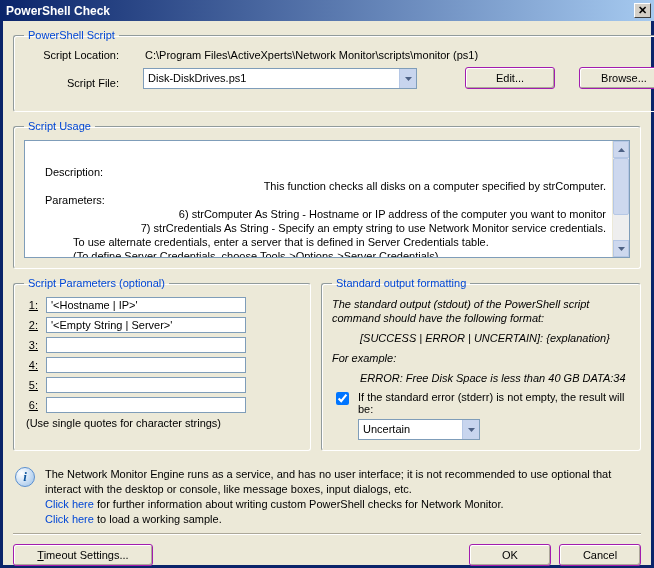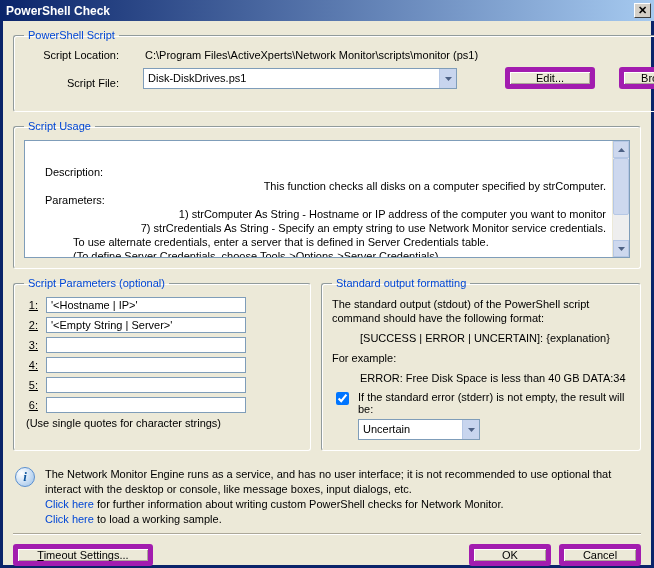--- a/index.html
+++ b/index.html
@@ -70,21 +70,21 @@
   .combo .dd {
     width:17px; background:#c8d5ee;
     display:flex;align-items:center;justify-content:center;
     border-left:1px solid #b5c7e5;
     cursor:pointer;
   }
   .combo .dd svg { display:block; }
   .btn {
     font:11px Tahoma,Arial;
     background:#ece9d8;
-    border:5px solid #a21caf;
+    border:1px solid #a21caf;
     border-radius:3px;
     height:22px;
     padding:0 14px;
     box-shadow: inset 1px 1px 0 #fff, inset -1px -1px 0 #aca899;
     cursor:pointer;
   }
   .usage-box {
     border:1px solid #7f9db9; background:#fff;
     height:118px; position:relative;
     display:flex;
@@ -108,21 +108,21 @@
     position:absolute; left:0; right:0; top:0; height:70%;
     background:#cdd8ee; border:1px solid #b5c7e5; border-radius:2px;
   }
   .two-col { display:flex; gap:10px; }
   .params { width:298px; }
   .stdout { flex:1; }
   .param-row { display:flex; align-items:center; gap:8px; margin-bottom:4px;}
   .param-row .plabel { width:14px; text-align:right; text-decoration:underline;}
   .param-row input { width:200px; }
   .note { margin:4px 0 0 2px; }
-  .stdout-line { margin-bottom:6px; line-height:14px;}
+  .stdout-line { margin-bottom:6px; line-height:14px;font-style:italic;}
   .stdout-indent { padding-left:28px; }
   .chk-row { display:flex; align-items:flex-start; gap:6px; margin-top:6px;}
   .chk-row input { margin-top:1px;}
   .info-box { display:flex; gap:10px; margin:8px 2px 4px 2px; line-height:15px;}
   .info-icon {
     width:20px;height:20px;flex:none;
     border-radius:50%;
     background:radial-gradient(circle at 30% 30%, #fff, #9ac0e8);
     border:1px solid #5a8fcf;
     position:relative;
@@ -148,42 +148,42 @@
 <div class="window-inner">
 
   <fieldset>
     <legend>PowerShell Script</legend>
     <div class="row">
       <div class="label-right">Script Location:</div>
       <div class="readonly-text" style="flex:1">C:\Program Files\ActiveXperts\Network Monitor\scripts\monitor (ps1)</div>
     </div>
     <div class="row" style="margin-bottom:12px">
       <div class="label-right">Script File:</div>
-      <div class="combo" style="width:314px">
+      <div class="combo" style="width:274px">
         <span>Disk-DiskDrives.ps1</span>
         <div class="dd">
           <svg class="tri" viewBox="0 0 7 4">
               <polygon points="0,0 7,0 3.5,4" fill="#4d6185"></polygon>
             </svg>
         </div>
       </div>
       <div style="flex:1"></div>
       <button class="btn" style="width:90px">Edit...</button>
       <button class="btn" style="width:90px">Browse...</button>
     </div>
   </fieldset>
 
   <fieldset>
     <legend>Script Usage</legend>
     <div class="usage-box">
       <div class="usage-content">
         <div class="indent1">Description:</div>
         <div class="indent2">This function checks all disks on a computer specified by strComputer.</div>
         <div class="indent1">Parameters:</div>
-        <div class="indent2">1) strComputer As String  - Hostname or IP address of the computer you want to monitor</div>
+        <div class="indent2">6) strComputer As String  - Hostname or IP address of the computer you want to monitor</div>
         <div class="indent2">7) strCredentials As String - Specify an empty string to use Network Monitor service credentials.</div>
         <div class="indent3">To use alternate credentials, enter a server that is defined in Server Credentials table.</div>
         <div class="indent3">(To define Server Credentials, choose Tools-&gt;Options-&gt;Server Credentials)</div>
         <div class="indent1">Usage:</div>
 
       </div>
       <div class="vscroll">
         <div class="arrow">
           <svg class="tri" viewBox="0 0 7 4">
               <polygon points="3.5,0 7,4 0,4" fill="#4d6185"></polygon>

